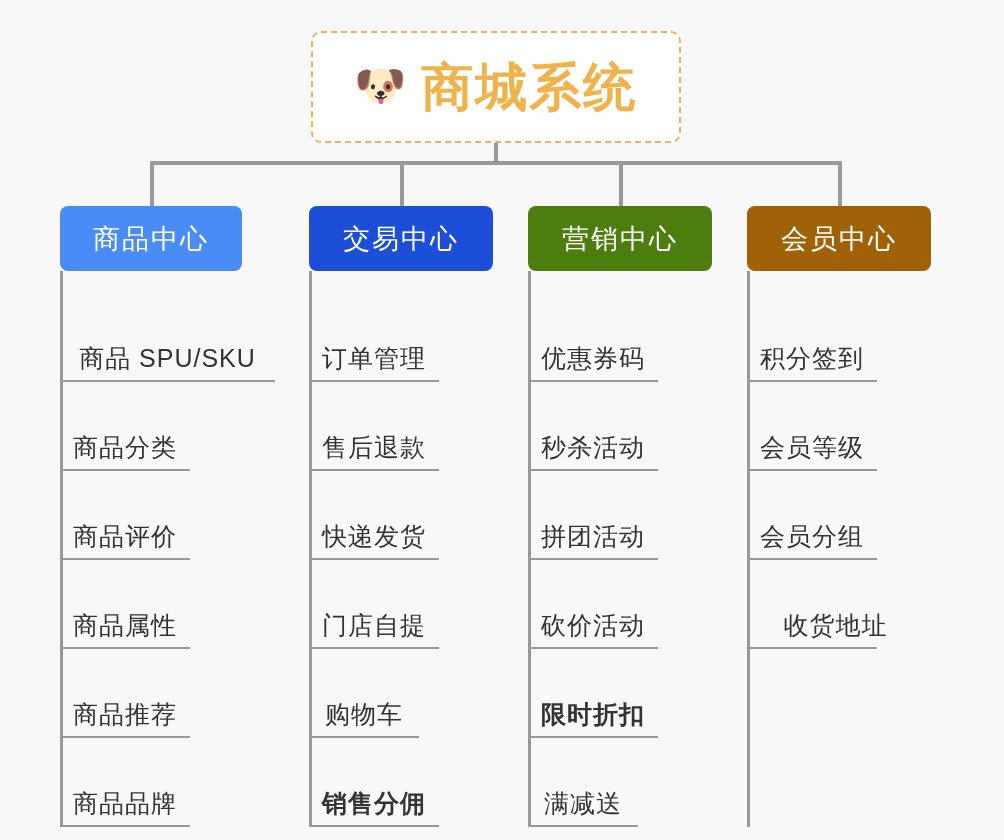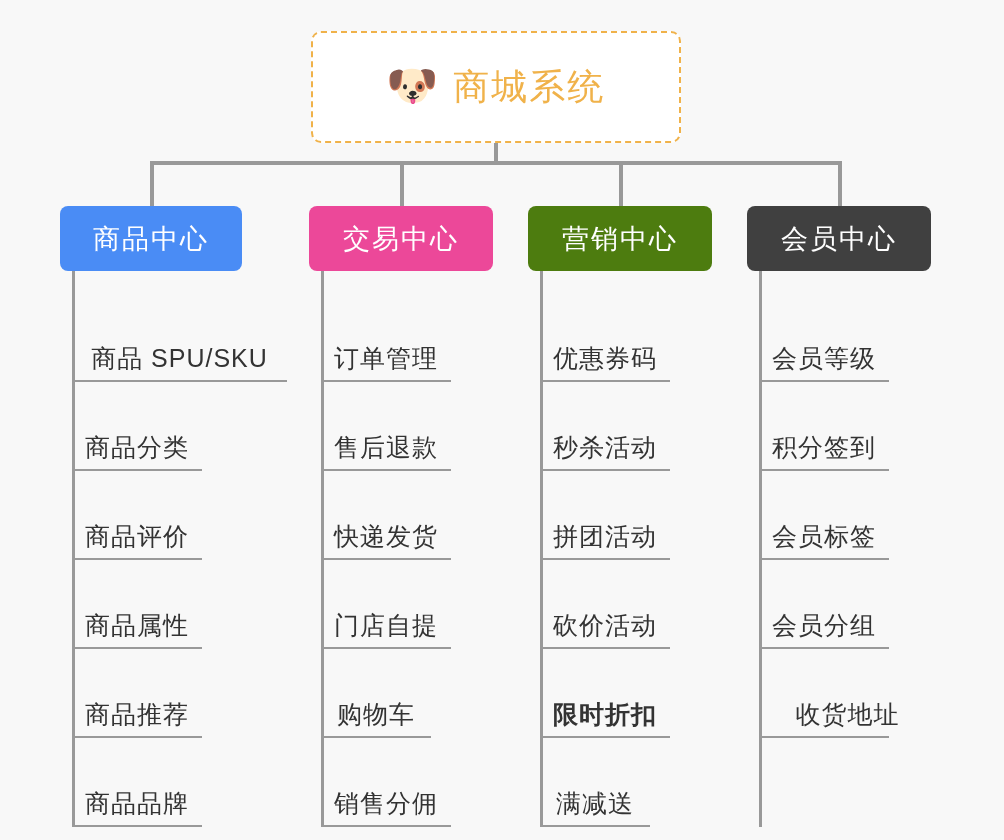--- a/index.html
+++ b/index.html
@@ -39,25 +39,26 @@
     justify-content: center;
     gap: 14px;
   }
   .root-emoji {
     font-size: 42px;
     line-height: 1;
     display: block;
     margin-top: -2px;
   }
   .root-title {
-    font-size: 36px;
+    font-size: 52px;
     color: #f0b24a;
     letter-spacing: 2px;
     white-space: nowrap;
     line-height: 1;
+    font-weight: bold;
   }
 
   
   .conn {
     position: absolute;
     background: #999999;
   }
   .conn-stem {           
     left: 494px;
     top: 143px;
@@ -90,21 +91,20 @@
     justify-content: center;
     color: #ffffff;
     font-size: 27px;
     letter-spacing: 2px;
     white-space: nowrap;
   }
 
   
   .col-body {
     position: relative;
-    margin-left: 12px;
     padding-top: 22px;
   }
   .col-spine {
     position: absolute;
     left: 0;
     top: 0;
     width: 3px;
     background: #999999;
   }
   .item {
@@ -161,39 +161,39 @@
         </div>
         <div class="item" style="width: 130px;">
           <span class="item-label">商品推荐</span>
         </div>
         <div class="item" style="width: 130px;">
           <span class="item-label">商品品牌</span>
         </div>
       </div>
     </div>
     <div class="column" style="left: 309px;">
-      <div class="col-header" style="width: 184px; background: #ec4899;">交易中心</div>
+      <div class="col-header" style="width: 184px; background: #1d4ed8;">交易中心</div>
       <div class="col-body">
         <div class="col-spine" style="height: 556px;"></div>
         <div class="item" style="width: 130px;">
           <span class="item-label">订单管理</span>
         </div>
         <div class="item" style="width: 130px;">
           <span class="item-label">售后退款</span>
         </div>
         <div class="item" style="width: 130px;">
           <span class="item-label">快递发货</span>
         </div>
         <div class="item" style="width: 130px; justify-content: center;">
           <span class="item-label">门店自提</span>
         </div>
         <div class="item" style="width: 110px;">
           <span class="item-label">购物车</span>
         </div>
-        <div class="item" style="width: 130px;">
+        <div class="item" style="width: 130px; font-weight: bold;">
           <span class="item-label">销售分佣</span>
         </div>
       </div>
     </div>
     <div class="column" style="left: 528px;">
       <div class="col-header" style="width: 184px; background: #4d7c0f;">营销中心</div>
       <div class="col-body">
         <div class="col-spine" style="height: 556px;"></div>
         <div class="item" style="width: 130px;">
           <span class="item-label">优惠券码</span>
@@ -209,31 +209,28 @@
         </div>
         <div class="item" style="width: 130px; font-weight: bold;">
           <span class="item-label">限时折扣</span>
         </div>
         <div class="item" style="width: 110px;">
           <span class="item-label">满减送</span>
         </div>
       </div>
     </div>
     <div class="column" style="left: 747px;">
-      <div class="col-header" style="width: 184px; background: #404040;">会员中心</div>
-      <div class="col-body">
-        <div class="col-spine" style="height: 556px;"></div>
+      <div class="col-header" style="width: 184px; background: #a16207;">会员中心</div>
+      <div class="col-body">
+        <div class="col-spine" style="height: 556px;"></div>
+        <div class="item" style="width: 130px;">
+          <span class="item-label">积分签到</span>
+        </div>
         <div class="item" style="width: 130px;">
           <span class="item-label">会员等级</span>
-        </div>
-        <div class="item" style="width: 130px;">
-          <span class="item-label">积分签到</span>
-        </div>
-        <div class="item" style="width: 130px;">
-          <span class="item-label">会员标签</span>
         </div>
         <div class="item" style="width: 130px;">
           <span class="item-label">会员分组</span>
         </div>
         <div class="item" style="width: 130px; padding-left: 47px;">
           <span class="item-label">收货地址</span>
         </div>
       </div>
     </div>
   </div>

